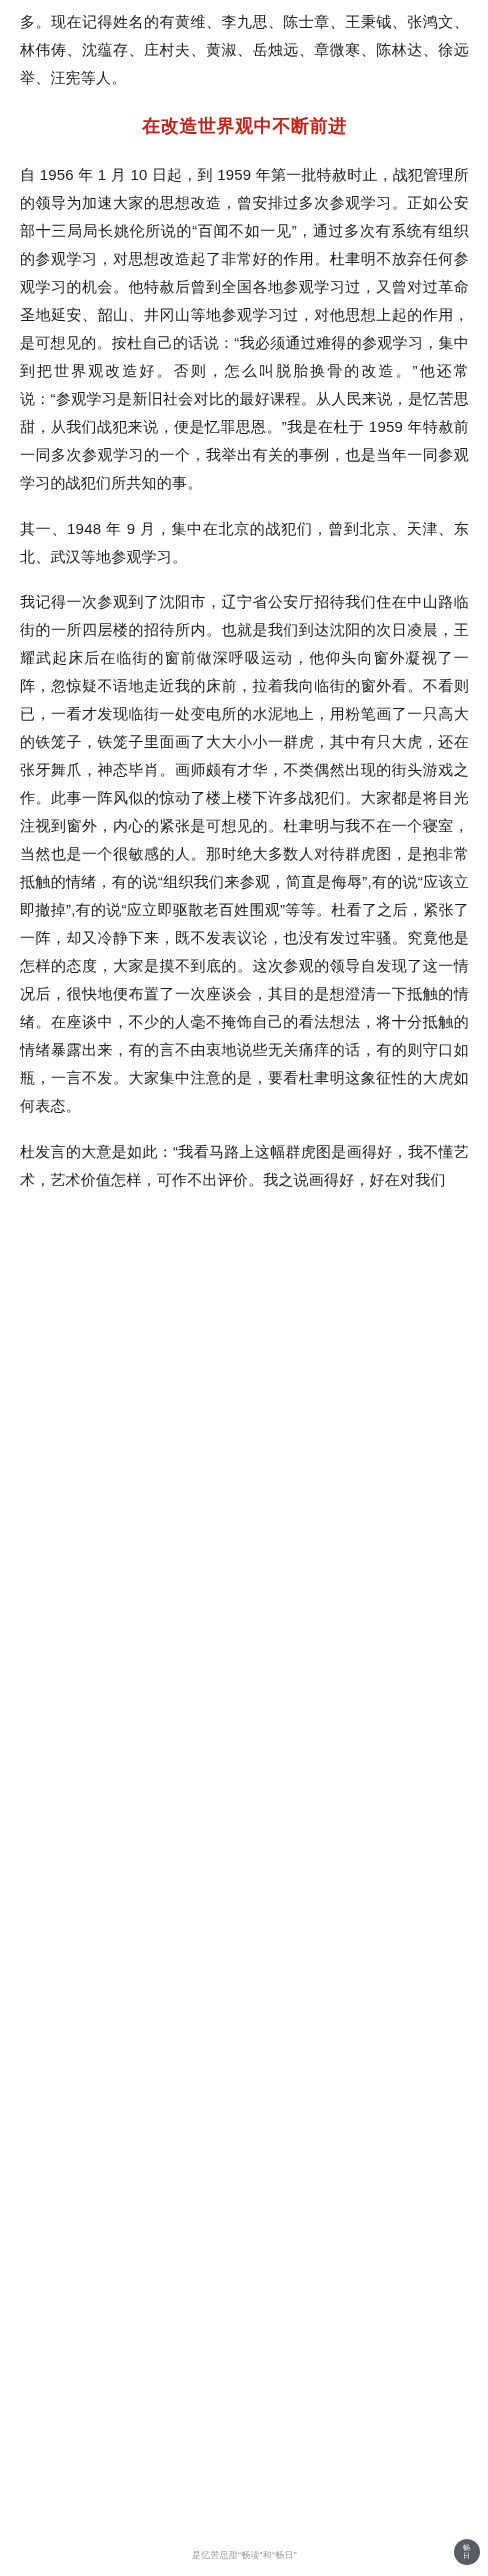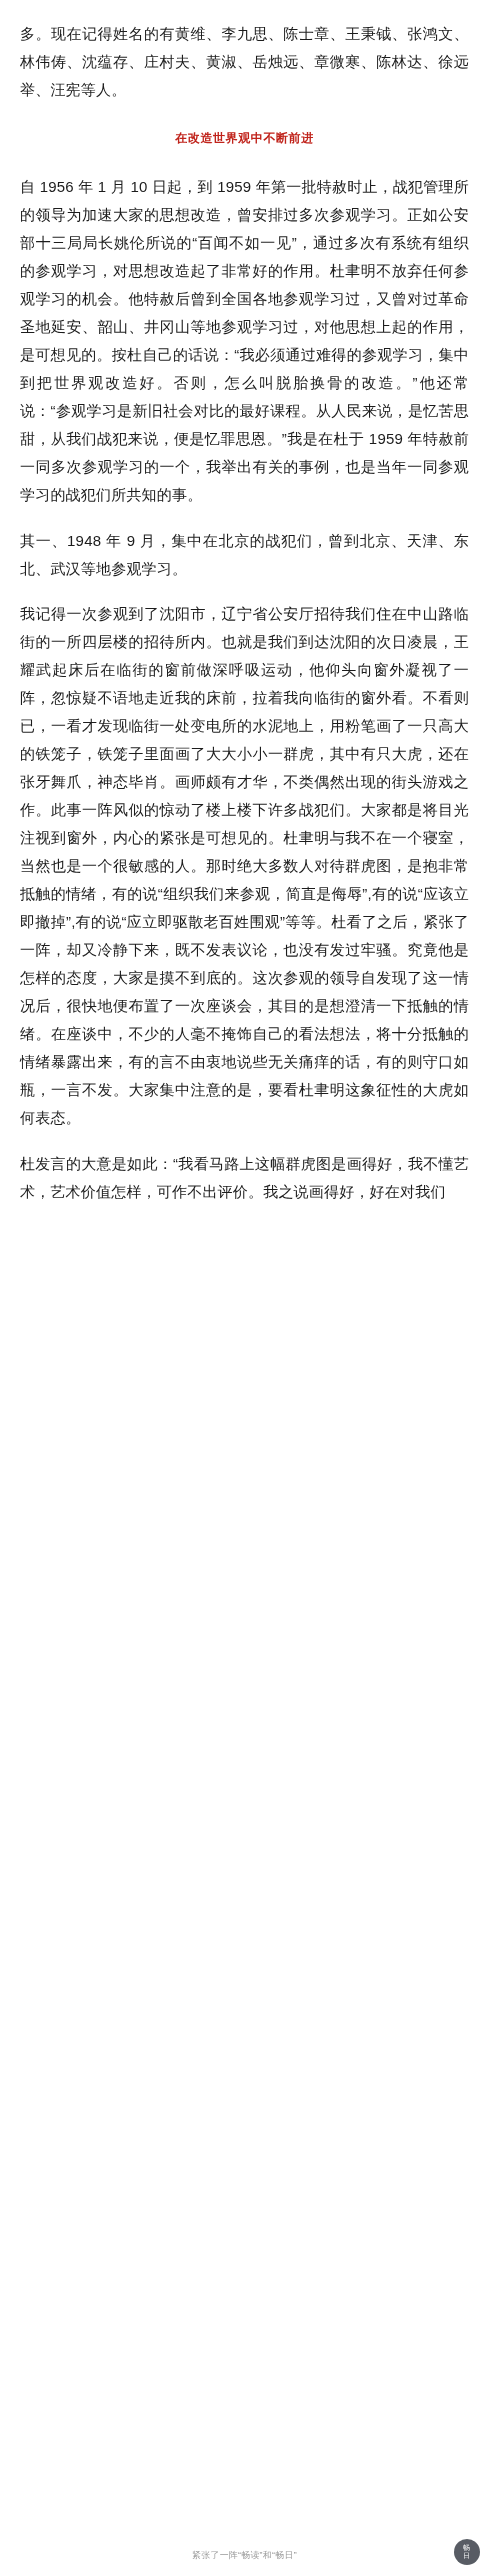--- a/index.html
+++ b/index.html
@@ -23,24 +23,24 @@
   .para {
     font-size: 15px;
     line-height: 28px;
     letter-spacing: 0.2px;
     text-align: justify;
     text-justify: inter-ideograph;
     margin: 0 0 17.7px 0;
     color: #1c1c1c;
   }
   .para.first {
-    margin-top: 14px;
+    margin-top: 2px;
   }
   .heading {
-    font-size: 12px;
+    font-size: 18px;
     line-height: 28px;
     font-weight: bold;
     color: #c0231b;
     text-align: center;
     margin: 20px 0 21px 0;
     letter-spacing: 0.6px;
   }
   .gap-after-heading {
     margin-top: 16px;
   }
@@ -89,21 +89,21 @@
   <p class="para first">多。现在记得姓名的有黄维、李九思、陈士章、王秉钺、张鸿文、林伟俦、沈蕴存、庄村夫、黄淑、岳烛远、章微寒、陈林达、徐远举、汪宪等人。</p>
 
   <h2 class="heading">在改造世界观中不断前进</h2>
 
   <p class="para gap-after-heading">自 1956 年 1 月 10 日起，到 1959 年第一批特赦时止，战犯管理所的领导为加速大家的思想改造，曾安排过多次参观学习。正如公安部十三局局长姚伦所说的“百闻不如一见”，通过多次有系统有组织的参观学习，对思想改造起了非常好的作用。杜聿明不放弃任何参观学习的机会。他特赦后曾到全国各地参观学习过，又曾对过革命圣地延安、韶山、井冈山等地参观学习过，对他思想上起的作用，是可想见的。按杜自己的话说：“我必须通过难得的参观学习，集中到把世界观改造好。否则，怎么叫脱胎换骨的改造。”他还常说：“参观学习是新旧社会对比的最好课程。从人民来说，是忆苦思甜，从我们战犯来说，便是忆罪思恩。”我是在杜于 1959 年特赦前一同多次参观学习的一个，我举出有关的事例，也是当年一同参观学习的战犯们所共知的事。</p>
   <p class="para">其一、1948 年 9 月，集中在北京的战犯们，曾到北京、天津、东北、武汉等地参观学习。</p>
   <p class="para">我记得一次参观到了沈阳市，辽宁省公安厅招待我们住在中山路临街的一所四层楼的招待所内。也就是我们到达沈阳的次日凌晨，王耀武起床后在临街的窗前做深呼吸运动，他仰头向窗外凝视了一阵，忽惊疑不语地走近我的床前，拉着我向临街的窗外看。不看则已，一看才发现临街一处变电所的水泥地上，用粉笔画了一只高大的铁笼子，铁笼子里面画了大大小小一群虎，其中有只大虎，还在张牙舞爪，神态毕肖。画师颇有才华，不类偶然出现的街头游戏之作。此事一阵风似的惊动了楼上楼下许多战犯们。大家都是将目光注视到窗外，内心的紧张是可想见的。杜聿明与我不在一个寝室，当然也是一个很敏感的人。那时绝大多数人对待群虎图，是抱非常抵触的情绪，有的说“组织我们来参观，简直是侮辱”,有的说“应该立即撤掉”,有的说“应立即驱散老百姓围观”等等。杜看了之后，紧张了一阵，却又冷静下来，既不发表议论，也没有发过牢骚。究竟他是怎样的态度，大家是摸不到底的。这次参观的领导自发现了这一情况后，很快地便布置了一次座谈会，其目的是想澄清一下抵触的情绪。在座谈中，不少的人毫不掩饰自己的看法想法，将十分抵触的情绪暴露出来，有的言不由衷地说些无关痛痒的话，有的则守口如瓶，一言不发。大家集中注意的是，要看杜聿明这象征性的大虎如何表态。</p>
   <p class="para">杜发言的大意是如此：“我看马路上这幅群虎图是画得好，我不懂艺术，艺术价值怎样，可作不出评价。我之说画得好，好在对我们</p>
 
   <div class="footer">
-    <div class="footer-text">紧张了一阵“畅读”和“畅日”</div>
+    <div class="footer-text">是忆苦思甜“畅读”和“畅日”</div>
     <div class="footer-badge">
       <span>畅</span>
       <span>日</span>
     </div>
   </div>
 
 </div>
 
 
 </body></html>

